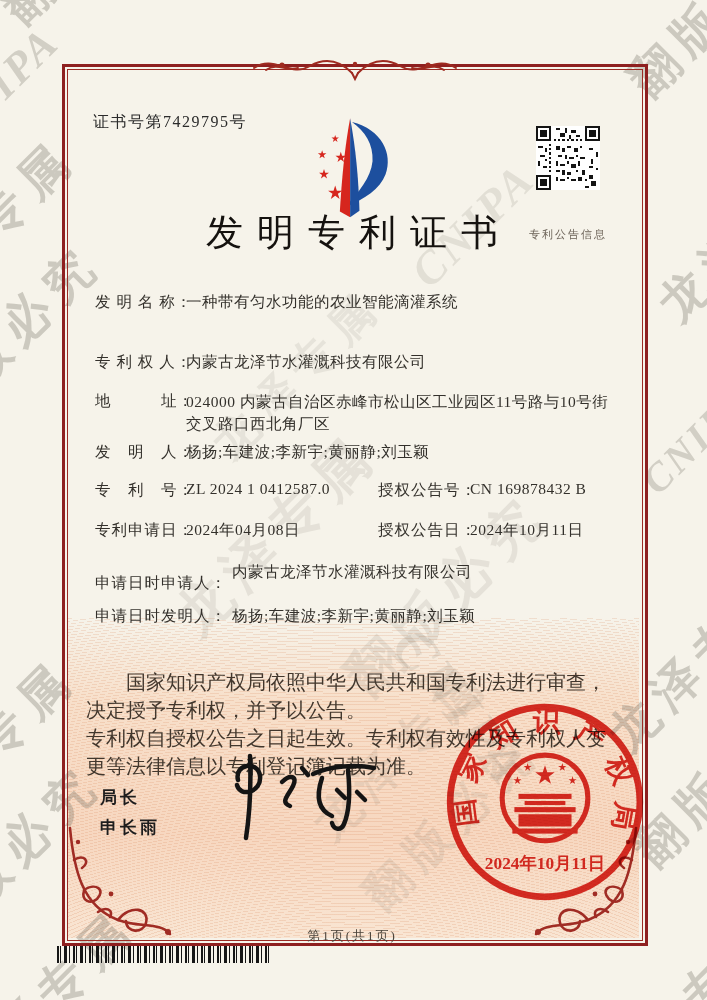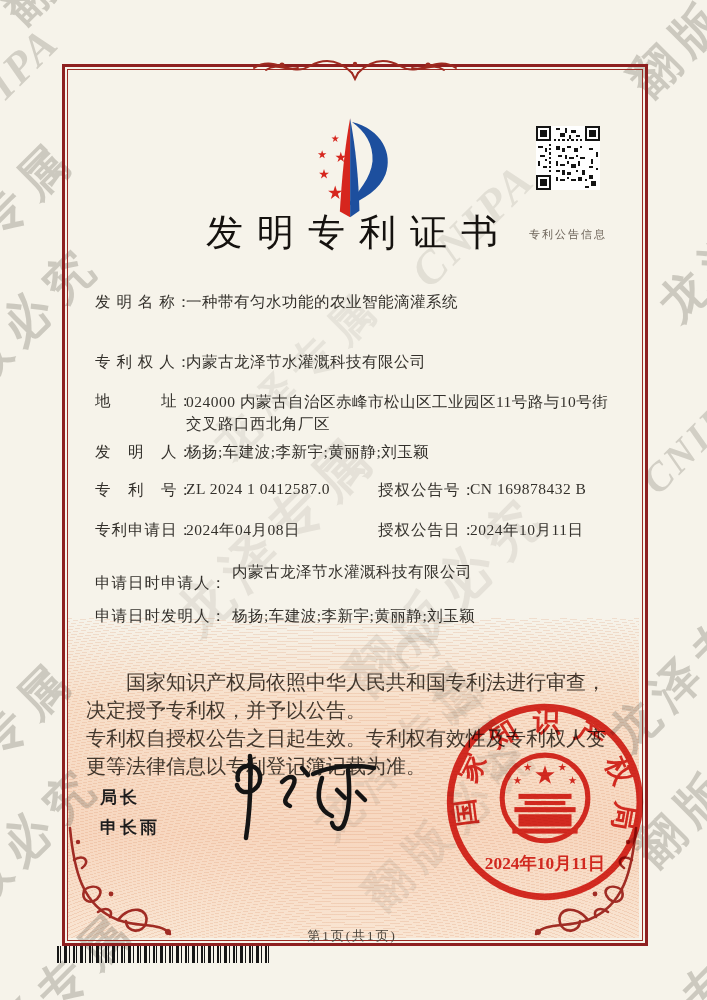--- a/index.html
+++ b/index.html
@@ -145,20 +145,21 @@
     </g>
     <g fill="#a02c24">
         <circle cx="104" cy="112" r="3"></circle>
         <circle cx="47" cy="74" r="2.4"></circle>
         <circle cx="14" cy="22" r="2.2"></circle>
       </g>
   </svg>
 
   <div class="content">
 
+    <div class="certno">证书号第7429795号</div>
 
     <svg class="logo" viewBox="0 0 120 140">
       <path d="M60,10 C92,18 104,44 96,66 C90,82 74,92 52,102 C68,84 80,70 82,52 C83,34 74,20 60,10 Z" fill="#1d4f9e"></path>
       <path d="M58,6 L58,112 L47,106 C49,72 52,38 58,6 Z" fill="#d6261e"></path>
       <path d="M58,6 L58,112 L68,105 C67,70 64,38 58,6 Z" fill="#1d4f9e"></path>
       <g fill="#d6261e">
         <use href="#star" transform="translate(42,28) scale(4.2)"></use>
         <use href="#star" transform="translate(28,45) scale(4.8)"></use>
         <use href="#star" transform="translate(48,48) scale(6)"></use>
         <use href="#star" transform="translate(30,66) scale(5.6)"></use>

